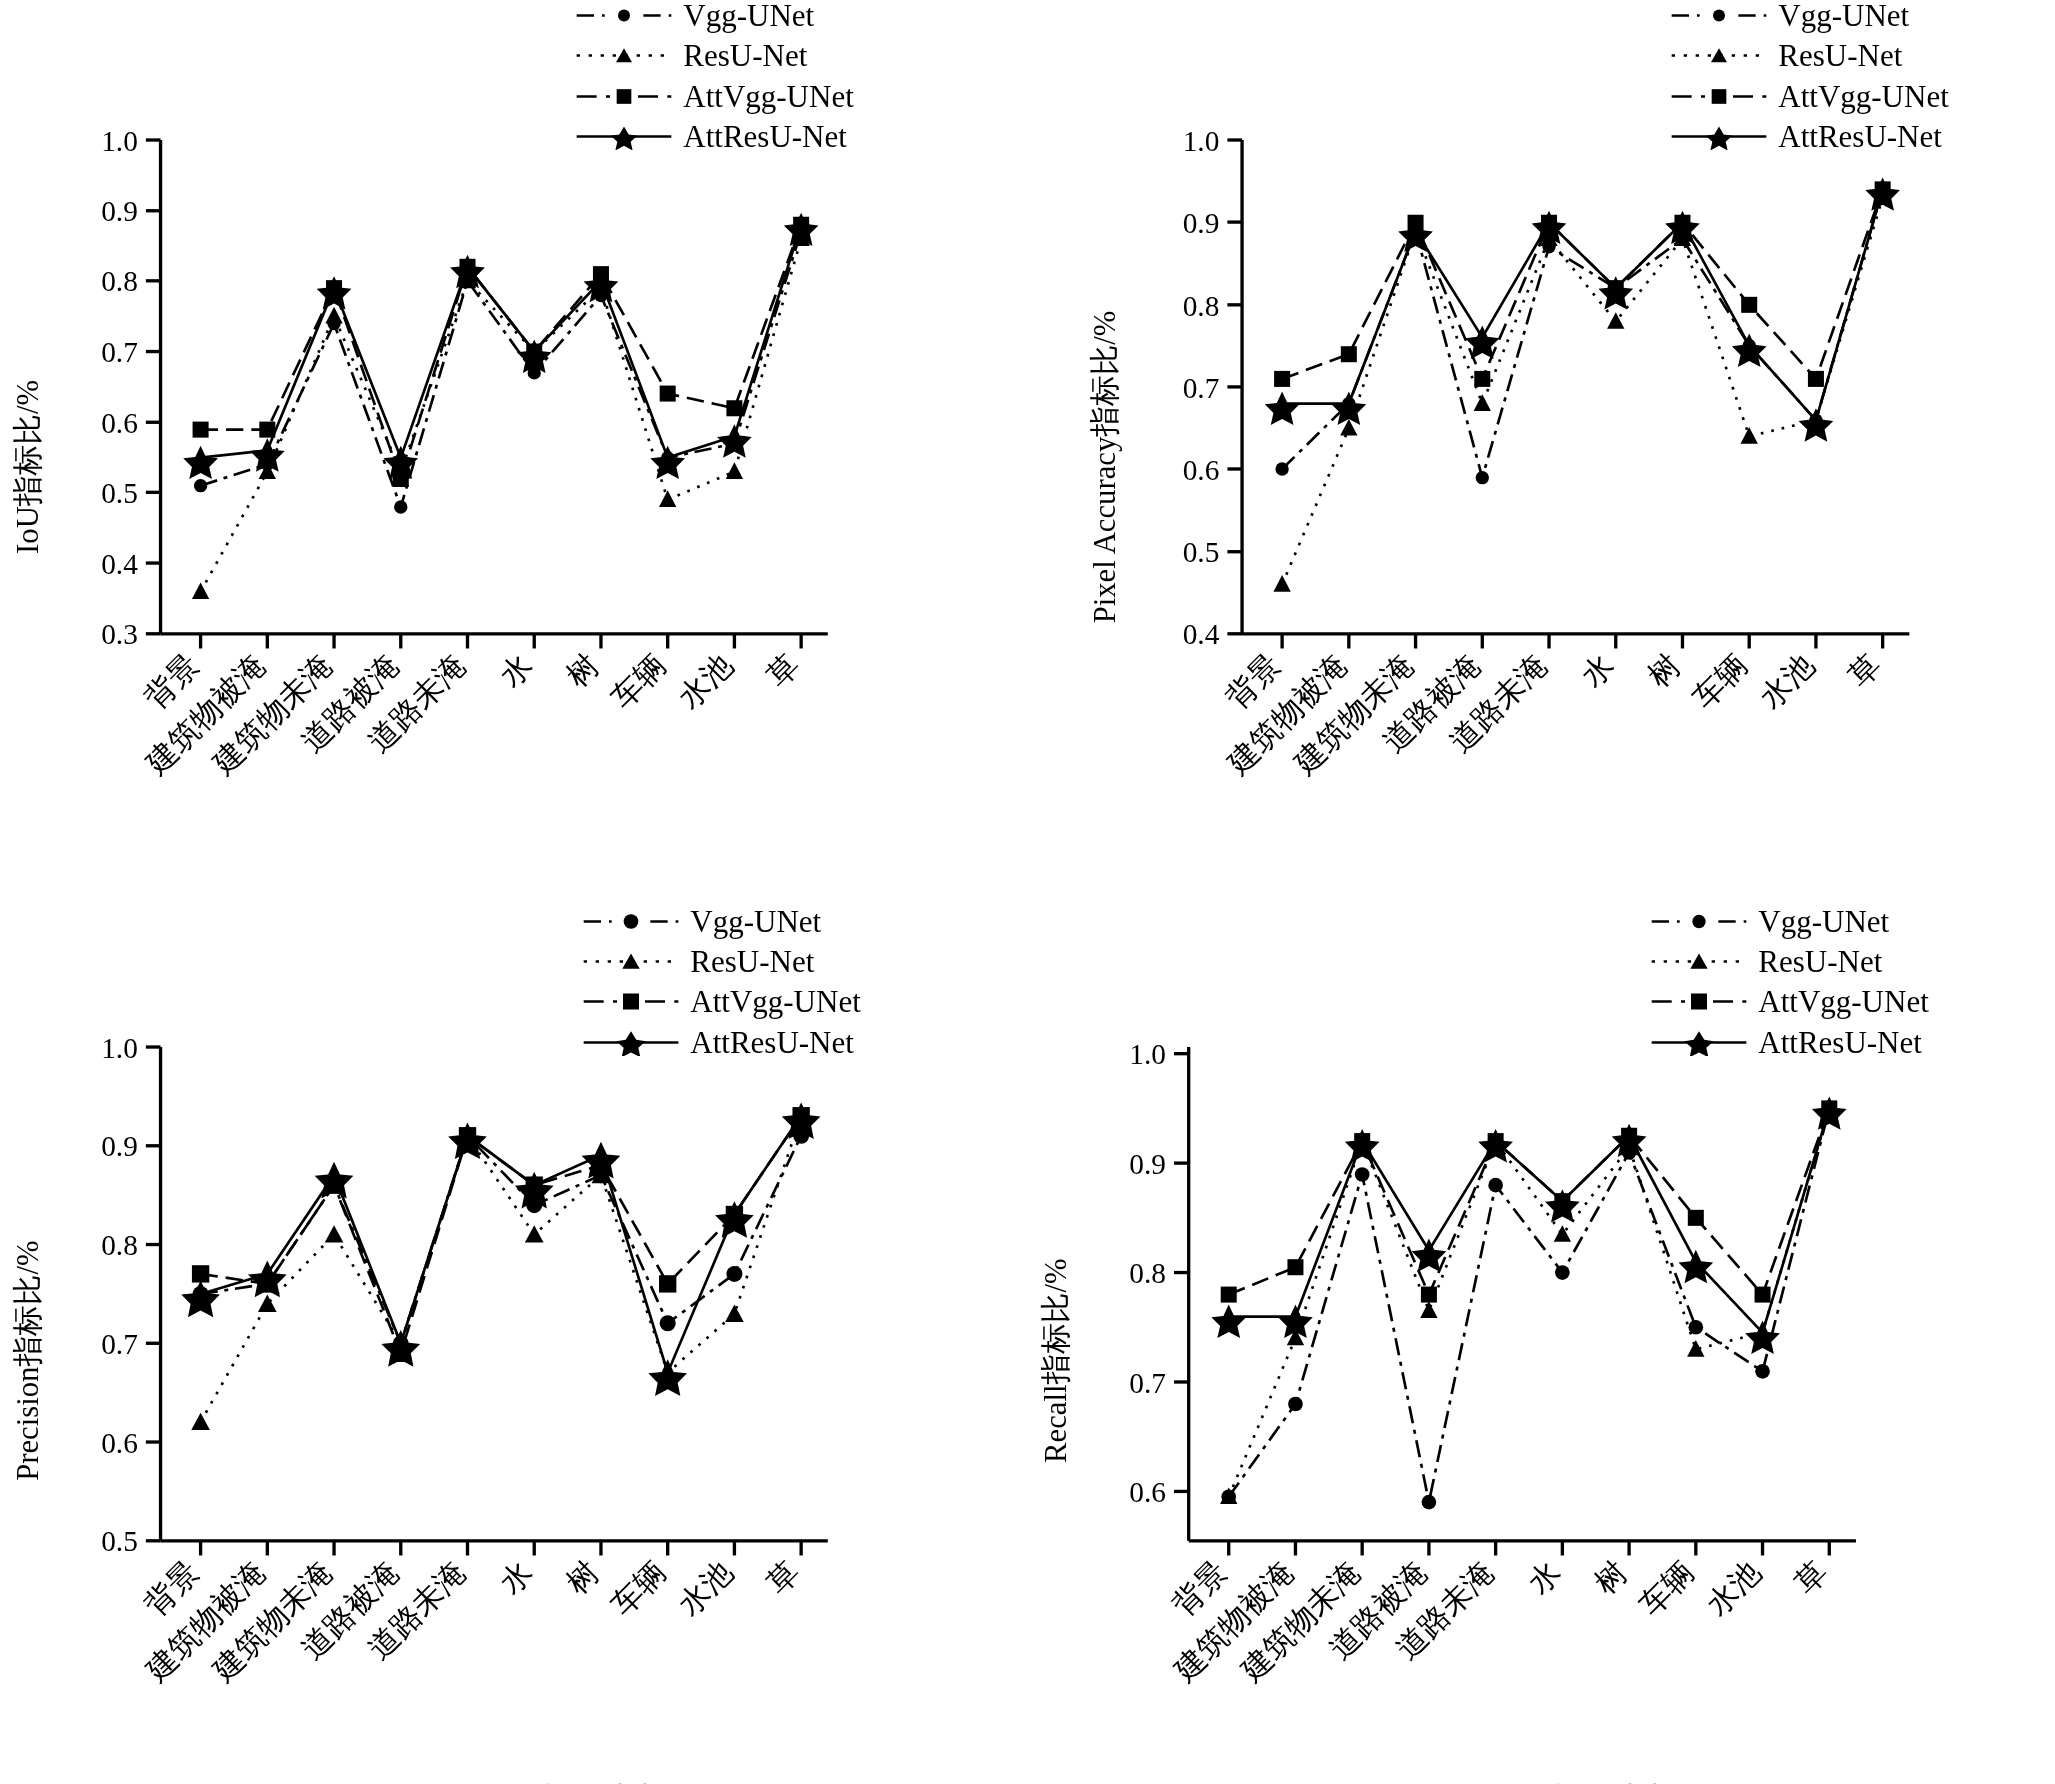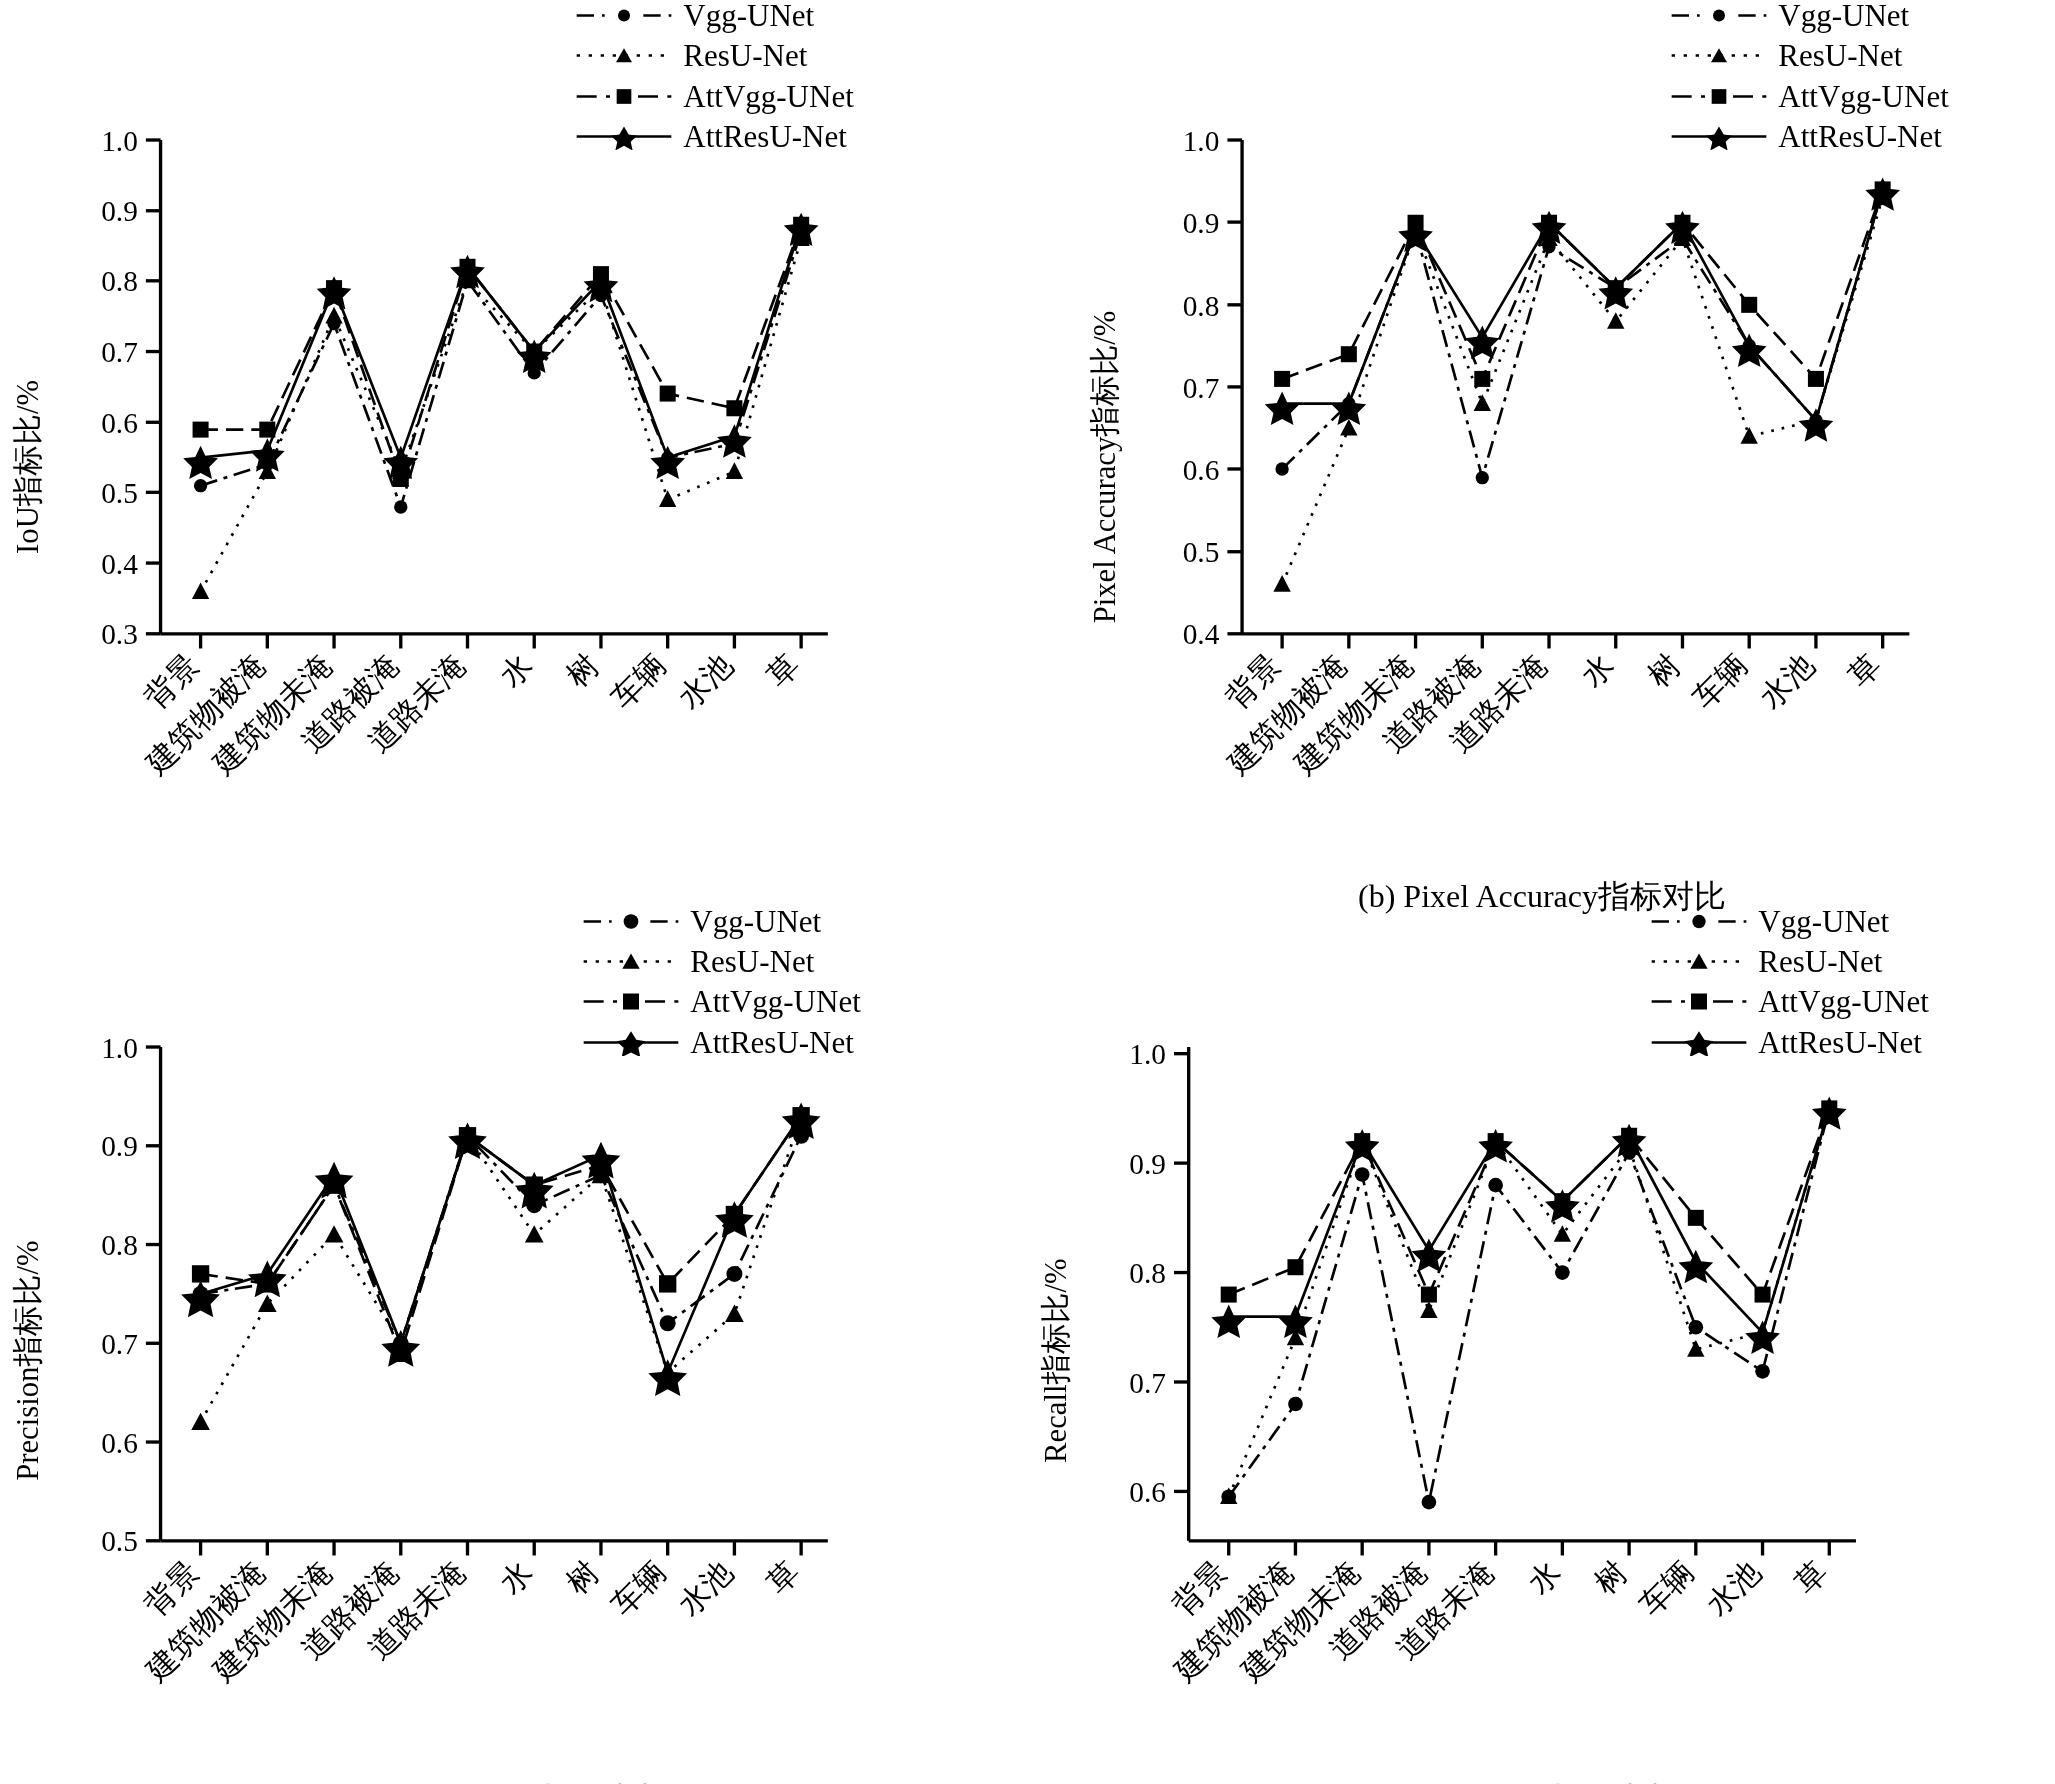--- a/index.html
+++ b/index.html
@@ -296,21 +296,20 @@
           <polygon points="680,308 688,325 706,327 693,340 697,358 680,349 663,358 667,340 654,327 672,325"></polygon>
           <polygon points="780,136 788,153 806,155 793,168 797,186 780,177 763,186 767,168 754,155 772,153"></polygon>
           <polygon points="880,234 888,251 906,253 893,266 897,284 880,275 863,284 867,266 854,253 872,251"></polygon>
           <polygon points="980,136 988,153 1006,155 993,168 997,186 980,177 963,186 967,168 954,155 972,153"></polygon>
           <polygon points="1080,320 1088,337 1106,339 1093,352 1097,370 1080,361 1063,370 1067,352 1054,339 1072,337"></polygon>
           <polygon points="1180,432 1188,449 1206,451 1193,464 1197,482 1180,473 1163,482 1167,464 1154,451 1172,449"></polygon>
           <polygon points="1280,86 1288,103 1306,105 1293,118 1297,136 1280,127 1263,136 1267,118 1254,105 1272,103"></polygon>
         </g>
       </svg>
     </div>
-    <div class="caption" style="top:875px;left:0;">(b) Pixel Accuracy指标对比</div>
   </div>
 
   <div class="panel">
     <div class="legend" style="left:581px;top:13.4px;">
       <div class="legend-row">
         <svg width="100" height="27" viewBox="0 0 150 40">
           <line x1="4" y1="20" x2="46" y2="20" stroke="#000" stroke-width="4" stroke-dasharray="26,12"></line>
           <circle cx="75" cy="20" r="11" fill="#000"></circle>
           <line x1="104" y1="20" x2="146" y2="20" stroke="#000" stroke-width="4" stroke-dasharray="26,12"></line>
         </svg>

